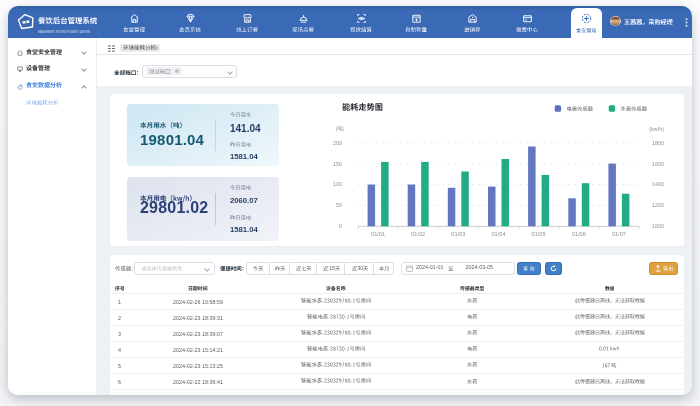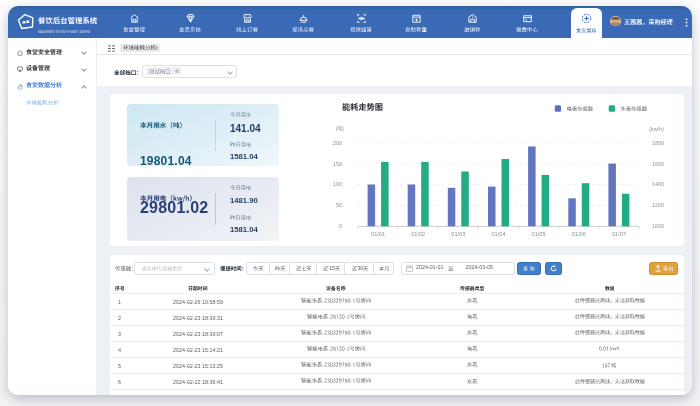--- a/index.html
+++ b/index.html
@@ -145,41 +145,41 @@
           <path d="M2.6 -0.5C2.9 -0.2 3.2 0.2 3.4 0.4L3.6 0.2C3.5 -0 3.2 -0.4 2.9 -0.7ZM1.7 -4.2L1.7 -0.8L2 -0.8L2 -3.9L3.2 -3.9L3.2 -0.8L3.5 -0.8L3.5 -4.2ZM4.7 -4.5L4.7 -0C4.7 0 4.6 0.1 4.6 0.1C4.5 0.1 4.2 0.1 4 0.1C4 0.2 4.1 0.3 4.1 0.4C4.5 0.4 4.7 0.4 4.8 0.3C5 0.3 5 0.2 5 -0L5 -4.5ZM3.9 -4L3.9 -0.8L4.3 -0.8L4.3 -4ZM2.4 -3.5L2.4 -1.6C2.4 -1 2.3 -0.3 1.4 0.2C1.5 0.2 1.6 0.4 1.6 0.4C2.6 -0.1 2.7 -0.9 2.7 -1.6L2.7 -3.5ZM0.4 -4.2C0.7 -4 1.1 -3.8 1.3 -3.6L1.6 -3.9C1.4 -4.1 1 -4.3 0.7 -4.5ZM0.2 -2.7C0.5 -2.6 0.9 -2.3 1.1 -2.2L1.3 -2.5C1.1 -2.6 0.7 -2.9 0.4 -3ZM0.3 0.1L0.7 0.4C0.9 -0.1 1.2 -0.8 1.4 -1.4L1 -1.6C0.8 -1 0.5 -0.3 0.3 0.1ZM6 -4.2C6.3 -3.9 6.7 -3.6 6.8 -3.4L7.1 -3.7C6.9 -3.9 6.6 -4.2 6.3 -4.4ZM9.6 -4.3C9.8 -4.1 10.1 -3.7 10.2 -3.5L10.5 -3.7C10.4 -3.9 10.1 -4.2 9.9 -4.5ZM5.7 -2.8L5.7 -2.5L6.4 -2.5L6.4 -0.5C6.4 -0.3 6.3 -0.1 6.2 -0.1C6.2 0 6.3 0.2 6.4 0.3C6.4 0.2 6.6 0.1 7.5 -0.5C7.5 -0.6 7.4 -0.8 7.4 -0.9L6.8 -0.5L6.8 -2.8ZM9 -4.5L9.1 -3.4L7.3 -3.4L7.3 -3L9.1 -3C9.2 -1 9.4 0.4 10.1 0.4C10.3 0.4 10.5 0.2 10.6 -0.7C10.5 -0.8 10.4 -0.9 10.3 -0.9C10.3 -0.4 10.2 -0.1 10.1 -0.1C9.8 -0.1 9.6 -1.4 9.5 -3L10.6 -3L10.6 -3.4L9.5 -3.4C9.4 -3.8 9.4 -4.1 9.4 -4.5ZM7.3 -0.3L7.5 0.1C7.9 -0.1 8.5 -0.3 9.1 -0.4L9 -0.8L8.4 -0.6L8.4 -1.9L8.9 -1.9L8.9 -2.2L7.4 -2.2L7.4 -1.9L8 -1.9L8 -0.5ZM15.4 -4.2C15.3 -3.8 15.1 -3.2 14.9 -2.9L15.2 -2.8C15.4 -3.1 15.6 -3.6 15.8 -4.1ZM12.9 -4.1C13.1 -3.7 13.3 -3.1 13.4 -2.8L13.8 -3C13.7 -3.3 13.5 -3.8 13.3 -4.2ZM11.8 -4.5L11.8 -3.4L11.1 -3.4L11.1 -3L11.8 -3C11.6 -2.3 11.3 -1.4 10.9 -0.9C11 -0.9 11.1 -0.7 11.2 -0.6C11.4 -0.9 11.7 -1.5 11.8 -2.2L11.8 0.4L12.2 0.4L12.2 -2.3C12.4 -2 12.6 -1.7 12.7 -1.5L12.9 -1.8C12.8 -2 12.4 -2.6 12.2 -2.8L12.2 -3L12.9 -3L12.9 -3.4L12.2 -3.4L12.2 -4.5ZM12.8 -0.3L12.8 0L15.3 0L15.3 0.4L15.7 0.4L15.7 -2.5L14.5 -2.5L14.5 -4.5L14.2 -4.5L14.2 -2.5L12.9 -2.5L12.9 -2.1L15.3 -2.1L15.3 -1.5L13 -1.5L13 -1.1L15.3 -1.1L15.3 -0.3ZM16.9 -4L16.9 0.3L17.3 0.3L17.3 -0.2L20.5 -0.2L20.5 0.3L20.9 0.3L20.9 -4ZM17.3 -0.6L17.3 -3.6L20.5 -3.6L20.5 -0.6Z" fill="#85888e"></path>
         </svg>
         <div style="position:absolute;left:77.5px;top:14.3px;width:4.2px;height:4.2px;border-radius:50%;background:#c0c3c9"></div>
         <div class="chev" style="left:131px;top:14.5px"></div>
       </div>
       <div class="card" style="left:13px;top:56px;width:574px;height:152px">
         <div style="position:absolute;left:17px;top:10px;width:152px;height:62px;border-radius:4px;background:linear-gradient(155deg,#cde7f2 0%,#e0eff7 55%,#eff7fb 100%)">
           <svg style="position:absolute;left:13.0px;top:18.2px;" width="46.2" height="6.9" viewBox="0 -5.7 46.2 6.9">
             <path d="M2.9 -3.5L2.9 -1.3L1.7 -1.3C2.1 -2 2.5 -2.7 2.8 -3.5ZM3.7 -3.5L3.7 -3.5C4 -2.7 4.4 -2 4.9 -1.3L3.7 -1.3ZM2.9 -5.6L2.9 -4.3L0.4 -4.3L0.4 -3.5L2 -3.5C1.6 -2.5 0.9 -1.6 0.2 -1C0.3 -0.9 0.6 -0.6 0.7 -0.4C1 -0.6 1.3 -0.8 1.5 -1.1L1.5 -0.5L2.9 -0.5L2.9 0.6L3.7 0.6L3.7 -0.5L5.1 -0.5L5.1 -1.1C5.3 -0.8 5.5 -0.6 5.8 -0.4C5.9 -0.6 6.2 -1 6.4 -1.1C5.6 -1.6 5 -2.5 4.6 -3.5L6.2 -3.5L6.2 -4.3L3.7 -4.3L3.7 -5.6ZM7.8 -5.3L7.8 -3.1C7.8 -2.1 7.7 -0.8 6.7 0C6.9 0.1 7.2 0.4 7.4 0.6C8 0.1 8.3 -0.6 8.5 -1.4L11.3 -1.4L11.3 -0.4C11.3 -0.3 11.3 -0.2 11.1 -0.2C10.9 -0.2 10.4 -0.2 9.9 -0.3C10.1 -0 10.2 0.3 10.3 0.6C10.9 0.6 11.4 0.6 11.7 0.4C12 0.3 12.2 0.1 12.2 -0.4L12.2 -5.3ZM8.7 -4.5L11.3 -4.5L11.3 -3.7L8.7 -3.7ZM8.7 -3L11.3 -3L11.3 -2.2L8.6 -2.2C8.6 -2.4 8.6 -2.7 8.7 -3ZM14.1 -5.2L14.1 -2.8C14.1 -1.9 14.1 -0.7 13.4 0.1C13.5 0.2 13.9 0.5 14 0.6C14.5 0.1 14.7 -0.6 14.8 -1.3L16.2 -1.3L16.2 0.5L17 0.5L17 -1.3L18.4 -1.3L18.4 -0.3C18.4 -0.2 18.3 -0.2 18.2 -0.2C18.1 -0.2 17.6 -0.2 17.3 -0.2C17.4 0 17.5 0.3 17.5 0.6C18.1 0.6 18.5 0.5 18.8 0.4C19.1 0.3 19.2 0.1 19.2 -0.3L19.2 -5.2ZM14.9 -4.4L16.2 -4.4L16.2 -3.6L14.9 -3.6ZM18.4 -4.4L18.4 -3.6L17 -3.6L17 -4.4ZM14.9 -2.9L16.2 -2.9L16.2 -2.1L14.9 -2.1C14.9 -2.3 14.9 -2.6 14.9 -2.8ZM18.4 -2.9L18.4 -2.1L17 -2.1L17 -2.9ZM20.2 -4L20.2 -3.2L21.6 -3.2C21.3 -2 20.7 -1.1 19.9 -0.6C20.1 -0.5 20.5 -0.2 20.6 0C21.5 -0.7 22.2 -2 22.5 -3.8L22 -4L21.9 -4ZM25.1 -4.4C24.8 -4 24.3 -3.5 23.9 -3.1C23.8 -3.4 23.6 -3.7 23.5 -4L23.5 -5.6L22.7 -5.6L22.7 -0.4C22.7 -0.3 22.7 -0.3 22.6 -0.3C22.4 -0.3 22.1 -0.3 21.7 -0.3C21.8 -0 22 0.4 22 0.6C22.5 0.6 22.9 0.6 23.2 0.4C23.5 0.3 23.5 0 23.5 -0.4L23.5 -2.3C24.1 -1.3 24.8 -0.5 25.7 -0C25.8 -0.3 26.1 -0.6 26.3 -0.8C25.5 -1.1 24.8 -1.7 24.3 -2.5C24.7 -2.9 25.3 -3.4 25.8 -3.9ZM30.8 -2.5C30.8 -1.1 31.4 -0 32.1 0.7L32.7 0.4C32 -0.3 31.5 -1.2 31.5 -2.5C31.5 -3.8 32 -4.7 32.7 -5.4L32.1 -5.7C31.4 -5 30.8 -3.9 30.8 -2.5ZM35.6 -3.7L35.6 -1.2L37 -1.2L37 -0.5C37 0.1 37 0.3 37.2 0.4C37.4 0.5 37.6 0.5 37.8 0.5C38 0.5 38.3 0.5 38.4 0.5C38.6 0.5 38.8 0.5 38.9 0.5C39.1 0.4 39.2 0.3 39.3 0.2C39.4 0 39.4 -0.3 39.4 -0.5C39.2 -0.6 38.9 -0.8 38.7 -0.9C38.7 -0.6 38.7 -0.4 38.7 -0.3C38.6 -0.3 38.6 -0.2 38.6 -0.2C38.5 -0.2 38.4 -0.2 38.4 -0.2C38.3 -0.2 38.1 -0.2 38 -0.2C37.9 -0.2 37.9 -0.2 37.8 -0.2C37.8 -0.3 37.8 -0.3 37.8 -0.5L37.8 -1.2L38.3 -1.2L38.3 -0.9L39.1 -0.9L39.1 -3.7L38.3 -3.7L38.3 -1.9L37.8 -1.9L37.8 -4.1L39.4 -4.1L39.4 -4.8L37.8 -4.8L37.8 -5.6L37 -5.6L37 -4.8L35.5 -4.8L35.5 -4.1L37 -4.1L37 -1.9L36.4 -1.9L36.4 -3.7ZM33.4 -5L33.4 -0.6L34.1 -0.6L34.1 -1.1L35.3 -1.1L35.3 -5ZM34.1 -4.3L34.6 -4.3L34.6 -1.9L34.1 -1.9ZM41.8 -2.5C41.8 -3.9 41.2 -5 40.5 -5.7L39.9 -5.4C40.6 -4.7 41.1 -3.8 41.1 -2.5C41.1 -1.2 40.6 -0.3 39.9 0.4L40.5 0.7C41.2 -0 41.8 -1.1 41.8 -2.5Z" fill="#1c5a75"></path>
           </svg>
-          <div class="num" style="left:13px;top:51px;font-size:12px;color:#155a73;letter-spacing:.2px">19801.04</div>
+          <div class="num" style="left:13px;top:28px;font-size:15px;color:#155a73;letter-spacing:.2px">19801.04</div>
           <div style="position:absolute;left:88px;top:16px;width:1px;height:31px;background:rgba(140,170,190,.35)"></div>
           <svg style="position:absolute;left:103.0px;top:8.0px;" width="21.2" height="5.5" viewBox="0 -4.6 21.2 5.5">
             <path d="M2.1 -2.8C2.4 -2.6 2.9 -2.2 3.1 -1.9L3.4 -2.2C3.1 -2.5 2.7 -2.8 2.3 -3.1ZM0.9 -1.8L0.9 -1.4L3.8 -1.4C3.4 -0.9 2.9 -0.3 2.4 0.3L2.9 0.4C3.4 -0.2 4.1 -1.1 4.6 -1.7L4.2 -1.9L4.2 -1.8ZM2.6 -4.5C2.1 -3.7 1.1 -2.9 0.2 -2.5C0.3 -2.4 0.4 -2.3 0.5 -2.2C1.3 -2.6 2.1 -3.2 2.7 -3.9C3.2 -3.2 4.1 -2.5 4.8 -2.2C4.9 -2.3 5 -2.5 5.1 -2.6C4.4 -2.9 3.4 -3.5 2.9 -4.2L3 -4.3ZM6.6 -1.9L9.3 -1.9L9.3 -0.4L6.6 -0.4ZM6.6 -2.3L6.6 -3.7L9.3 -3.7L9.3 -2.3ZM6.2 -4.1L6.2 0.4L6.6 0.4L6.6 0L9.3 0L9.3 0.3L9.7 0.3L9.7 -4.1ZM11.4 -4.1L11.4 -2.2C11.4 -1.4 11.4 -0.5 10.8 0.2C10.9 0.2 11 0.4 11.1 0.5C11.5 0 11.7 -0.6 11.7 -1.2L13.1 -1.2L13.1 0.4L13.5 0.4L13.5 -1.2L14.9 -1.2L14.9 -0.1C14.9 -0 14.9 0 14.8 0C14.7 0 14.3 0 13.9 0C14 0.1 14.1 0.3 14.1 0.4C14.6 0.4 14.9 0.4 15.1 0.3C15.2 0.3 15.3 0.1 15.3 -0.1L15.3 -4.1ZM11.8 -3.7L13.1 -3.7L13.1 -2.8L11.8 -2.8ZM14.9 -3.7L14.9 -2.8L13.5 -2.8L13.5 -3.7ZM11.8 -2.5L13.1 -2.5L13.1 -1.6L11.8 -1.6C11.8 -1.8 11.8 -2 11.8 -2.2ZM14.9 -2.5L14.9 -1.6L13.5 -1.6L13.5 -2.5ZM16.3 -3.1L16.3 -2.7L17.6 -2.7C17.3 -1.6 16.8 -0.8 16.1 -0.4C16.2 -0.3 16.4 -0.2 16.4 -0.1C17.2 -0.6 17.8 -1.6 18.1 -3L17.8 -3.1L17.7 -3.1ZM20.2 -3.5C20 -3.1 19.6 -2.6 19.2 -2.3C19 -2.6 18.9 -2.9 18.8 -3.2L18.8 -4.4L18.3 -4.4L18.3 -0.1C18.3 -0 18.3 -0 18.2 0C18.1 0 17.9 0 17.6 -0C17.6 0.1 17.7 0.3 17.7 0.4C18.1 0.4 18.4 0.4 18.5 0.3C18.7 0.3 18.8 0.1 18.8 -0.1L18.8 -2.4C19.3 -1.4 19.9 -0.6 20.8 -0.1C20.8 -0.2 21 -0.4 21.1 -0.5C20.4 -0.8 19.8 -1.3 19.4 -2C19.8 -2.3 20.2 -2.8 20.6 -3.2Z" fill="#6d8b9e"></path>
           </svg>
           <div class="num" style="left:103px;top:19.8px;font-size:10px;color:#1e3a5c">141.04</div>
           <svg style="position:absolute;left:103.0px;top:37.8px;" width="21.2" height="5.5" viewBox="0 -4.6 21.2 5.5">
             <path d="M2.8 -4.5C2.6 -3.7 2.3 -3 2 -2.5C2.1 -2.5 2.2 -2.3 2.3 -2.3C2.5 -2.5 2.7 -2.9 2.8 -3.2L3.1 -3.2L3.1 0.4L3.5 0.4L3.5 -0.9L5 -0.9L5 -1.3L3.5 -1.3L3.5 -2.1L5 -2.1L5 -2.5L3.5 -2.5L3.5 -3.2L5.1 -3.2L5.1 -3.6L3 -3.6C3.1 -3.8 3.1 -4.1 3.2 -4.4ZM1.6 -2.2L1.6 -0.9L0.8 -0.9L0.8 -2.2ZM1.6 -2.5L0.8 -2.5L0.8 -3.7L1.6 -3.7ZM0.4 -4L0.4 -0.2L0.8 -0.2L0.8 -0.6L2 -0.6L2 -4ZM6.6 -1.9L9.3 -1.9L9.3 -0.4L6.6 -0.4ZM6.6 -2.3L6.6 -3.7L9.3 -3.7L9.3 -2.3ZM6.2 -4.1L6.2 0.4L6.6 0.4L6.6 0L9.3 0L9.3 0.3L9.7 0.3L9.7 -4.1ZM11.4 -4.1L11.4 -2.2C11.4 -1.4 11.4 -0.5 10.8 0.2C10.9 0.2 11 0.4 11.1 0.5C11.5 0 11.7 -0.6 11.7 -1.2L13.1 -1.2L13.1 0.4L13.5 0.4L13.5 -1.2L14.9 -1.2L14.9 -0.1C14.9 -0 14.9 0 14.8 0C14.7 0 14.3 0 13.9 0C14 0.1 14.1 0.3 14.1 0.4C14.6 0.4 14.9 0.4 15.1 0.3C15.2 0.3 15.3 0.1 15.3 -0.1L15.3 -4.1ZM11.8 -3.7L13.1 -3.7L13.1 -2.8L11.8 -2.8ZM14.9 -3.7L14.9 -2.8L13.5 -2.8L13.5 -3.7ZM11.8 -2.5L13.1 -2.5L13.1 -1.6L11.8 -1.6C11.8 -1.8 11.8 -2 11.8 -2.2ZM14.9 -2.5L14.9 -1.6L13.5 -1.6L13.5 -2.5ZM18.3 -2.2L18.3 -1.4L17 -1.4L17 -2.2ZM18.7 -2.2L20.1 -2.2L20.1 -1.4L18.7 -1.4ZM18.3 -2.5L17 -2.5L17 -3.3L18.3 -3.3ZM18.7 -2.5L18.7 -3.3L20.1 -3.3L20.1 -2.5ZM16.6 -3.7L16.6 -0.7L17 -0.7L17 -1L18.3 -1L18.3 -0.5C18.3 0.2 18.5 0.3 19.1 0.3C19.2 0.3 20.1 0.3 20.2 0.3C20.8 0.3 20.9 0.1 21 -0.8C20.9 -0.8 20.7 -0.9 20.6 -0.9C20.6 -0.2 20.5 -0.1 20.2 -0.1C20 -0.1 19.2 -0.1 19.1 -0.1C18.8 -0.1 18.7 -0.1 18.7 -0.4L18.7 -1L20.5 -1L20.5 -3.7L18.7 -3.7L18.7 -4.4L18.3 -4.4L18.3 -3.7Z" fill="#6d8b9e"></path>
           </svg>
           <div class="num" style="left:103px;top:48.7px;font-size:7.7px;color:#1e3a5c">1581.04</div>
         </div>
         <div style="position:absolute;left:17px;top:83px;width:152px;height:64px;border-radius:4px;background:linear-gradient(155deg,#dde2ee 0%,#e8ebf3 55%,#f1f3f8 100%)">
           <svg style="position:absolute;left:13.0px;top:18.4px;" width="56.1" height="6.9" viewBox="0 -5.7 56.1 6.9">
             <path d="M2.9 -3.5L2.9 -1.3L1.7 -1.3C2.1 -2 2.5 -2.7 2.8 -3.5ZM3.7 -3.5L3.7 -3.5C4 -2.7 4.4 -2 4.9 -1.3L3.7 -1.3ZM2.9 -5.6L2.9 -4.3L0.4 -4.3L0.4 -3.5L2 -3.5C1.6 -2.5 0.9 -1.6 0.2 -1C0.3 -0.9 0.6 -0.6 0.7 -0.4C1 -0.6 1.3 -0.8 1.5 -1.1L1.5 -0.5L2.9 -0.5L2.9 0.6L3.7 0.6L3.7 -0.5L5.1 -0.5L5.1 -1.1C5.3 -0.8 5.5 -0.6 5.8 -0.4C5.9 -0.6 6.2 -1 6.4 -1.1C5.6 -1.6 5 -2.5 4.6 -3.5L6.2 -3.5L6.2 -4.3L3.7 -4.3L3.7 -5.6ZM7.8 -5.3L7.8 -3.1C7.8 -2.1 7.7 -0.8 6.7 0C6.9 0.1 7.2 0.4 7.4 0.6C8 0.1 8.3 -0.6 8.5 -1.4L11.3 -1.4L11.3 -0.4C11.3 -0.3 11.3 -0.2 11.1 -0.2C10.9 -0.2 10.4 -0.2 9.9 -0.3C10.1 -0 10.2 0.3 10.3 0.6C10.9 0.6 11.4 0.6 11.7 0.4C12 0.3 12.2 0.1 12.2 -0.4L12.2 -5.3ZM8.7 -4.5L11.3 -4.5L11.3 -3.7L8.7 -3.7ZM8.7 -3L11.3 -3L11.3 -2.2L8.6 -2.2C8.6 -2.4 8.6 -2.7 8.7 -3ZM14.1 -5.2L14.1 -2.8C14.1 -1.9 14.1 -0.7 13.4 0.1C13.5 0.2 13.9 0.5 14 0.6C14.5 0.1 14.7 -0.6 14.8 -1.3L16.2 -1.3L16.2 0.5L17 0.5L17 -1.3L18.4 -1.3L18.4 -0.3C18.4 -0.2 18.3 -0.2 18.2 -0.2C18.1 -0.2 17.6 -0.2 17.3 -0.2C17.4 0 17.5 0.3 17.5 0.6C18.1 0.6 18.5 0.5 18.8 0.4C19.1 0.3 19.2 0.1 19.2 -0.3L19.2 -5.2ZM14.9 -4.4L16.2 -4.4L16.2 -3.6L14.9 -3.6ZM18.4 -4.4L18.4 -3.6L17 -3.6L17 -4.4ZM14.9 -2.9L16.2 -2.9L16.2 -2.1L14.9 -2.1C14.9 -2.3 14.9 -2.6 14.9 -2.8ZM18.4 -2.9L18.4 -2.1L17 -2.1L17 -2.9ZM22.6 -2.5L22.6 -1.9L21.4 -1.9L21.4 -2.5ZM23.5 -2.5L24.8 -2.5L24.8 -1.9L23.5 -1.9ZM22.6 -3.2L21.4 -3.2L21.4 -3.9L22.6 -3.9ZM23.5 -3.2L23.5 -3.9L24.8 -3.9L24.8 -3.2ZM20.5 -4.7L20.5 -0.7L21.4 -0.7L21.4 -1.1L22.6 -1.1L22.6 -0.8C22.6 0.2 22.9 0.5 23.8 0.5C24 0.5 24.8 0.5 25.1 0.5C25.9 0.5 26.1 0.1 26.2 -0.9C26 -1 25.8 -1.1 25.6 -1.2L25.6 -4.7L23.5 -4.7L23.5 -5.6L22.6 -5.6L22.6 -4.7ZM25.4 -1.1C25.4 -0.5 25.3 -0.3 25 -0.3C24.8 -0.3 24.1 -0.3 23.9 -0.3C23.5 -0.3 23.5 -0.3 23.5 -0.8L23.5 -1.1ZM30.8 -2.5C30.8 -1.1 31.4 -0 32.1 0.7L32.7 0.4C32 -0.3 31.5 -1.2 31.5 -2.5C31.5 -3.8 32 -4.7 32.7 -5.4L32.1 -5.7C31.4 -5 30.8 -3.9 30.8 -2.5ZM33.5 0L34.5 0L34.5 -0.9L35 -1.5L35.9 0L36.9 0L35.6 -2.2L36.8 -3.7L35.8 -3.7L34.5 -2.1L34.5 -2.1L34.5 -5.3L33.5 -5.3ZM38.1 0L39.2 0L39.6 -1.6C39.7 -2 39.7 -2.3 39.8 -2.7L39.8 -2.7C39.9 -2.3 40 -2 40.1 -1.6L40.4 0L41.6 0L42.5 -3.7L41.6 -3.7L41.2 -1.9C41.1 -1.5 41.1 -1.2 41 -0.8L41 -0.8C40.9 -1.2 40.8 -1.5 40.7 -1.9L40.3 -3.7L39.4 -3.7L39 -1.9C38.9 -1.5 38.8 -1.2 38.7 -0.8L38.7 -0.8C38.7 -1.2 38.6 -1.5 38.5 -1.9L38.1 -3.7L37.2 -3.7ZM42.8 1.2L43.4 1.2L45.1 -5.3L44.4 -5.3ZM45.8 0L46.7 0L46.7 -2.5C47 -2.8 47.2 -3 47.5 -3C47.9 -3 48 -2.8 48 -2.2L48 0L49 0L49 -2.3C49 -3.2 48.6 -3.8 47.8 -3.8C47.3 -3.8 47 -3.5 46.7 -3.2L46.7 -3.9L46.7 -5.3L45.8 -5.3ZM51.7 -2.5C51.7 -3.9 51.1 -5 50.4 -5.7L49.8 -5.4C50.4 -4.7 50.9 -3.8 50.9 -2.5C50.9 -1.2 50.4 -0.3 49.8 0.4L50.4 0.7C51.1 -0 51.7 -1.1 51.7 -2.5Z" fill="#2c4377"></path>
           </svg>
           <div class="num" style="left:13px;top:23px;font-size:16px;color:#2b4076;letter-spacing:.2px">29801.02</div>
           <div style="position:absolute;left:88px;top:16px;width:1px;height:32px;background:rgba(120,130,160,.35)"></div>
           <svg style="position:absolute;left:103.0px;top:8.4px;" width="21.2" height="5.5" viewBox="0 -4.6 21.2 5.5">
             <path d="M2.1 -2.8C2.4 -2.6 2.9 -2.2 3.1 -1.9L3.4 -2.2C3.1 -2.5 2.7 -2.8 2.3 -3.1ZM0.9 -1.8L0.9 -1.4L3.8 -1.4C3.4 -0.9 2.9 -0.3 2.4 0.3L2.9 0.4C3.4 -0.2 4.1 -1.1 4.6 -1.7L4.2 -1.9L4.2 -1.8ZM2.6 -4.5C2.1 -3.7 1.1 -2.9 0.2 -2.5C0.3 -2.4 0.4 -2.3 0.5 -2.2C1.3 -2.6 2.1 -3.2 2.7 -3.9C3.2 -3.2 4.1 -2.5 4.8 -2.2C4.9 -2.3 5 -2.5 5.1 -2.6C4.4 -2.9 3.4 -3.5 2.9 -4.2L3 -4.3ZM6.6 -1.9L9.3 -1.9L9.3 -0.4L6.6 -0.4ZM6.6 -2.3L6.6 -3.7L9.3 -3.7L9.3 -2.3ZM6.2 -4.1L6.2 0.4L6.6 0.4L6.6 0L9.3 0L9.3 0.3L9.7 0.3L9.7 -4.1ZM11.4 -4.1L11.4 -2.2C11.4 -1.4 11.4 -0.5 10.8 0.2C10.9 0.2 11 0.4 11.1 0.5C11.5 0 11.7 -0.6 11.7 -1.2L13.1 -1.2L13.1 0.4L13.5 0.4L13.5 -1.2L14.9 -1.2L14.9 -0.1C14.9 -0 14.9 0 14.8 0C14.7 0 14.3 0 13.9 0C14 0.1 14.1 0.3 14.1 0.4C14.6 0.4 14.9 0.4 15.1 0.3C15.2 0.3 15.3 0.1 15.3 -0.1L15.3 -4.1ZM11.8 -3.7L13.1 -3.7L13.1 -2.8L11.8 -2.8ZM14.9 -3.7L14.9 -2.8L13.5 -2.8L13.5 -3.7ZM11.8 -2.5L13.1 -2.5L13.1 -1.6L11.8 -1.6C11.8 -1.8 11.8 -2 11.8 -2.2ZM14.9 -2.5L14.9 -1.6L13.5 -1.6L13.5 -2.5ZM18.3 -2.2L18.3 -1.4L17 -1.4L17 -2.2ZM18.7 -2.2L20.1 -2.2L20.1 -1.4L18.7 -1.4ZM18.3 -2.5L17 -2.5L17 -3.3L18.3 -3.3ZM18.7 -2.5L18.7 -3.3L20.1 -3.3L20.1 -2.5ZM16.6 -3.7L16.6 -0.7L17 -0.7L17 -1L18.3 -1L18.3 -0.5C18.3 0.2 18.5 0.3 19.1 0.3C19.2 0.3 20.1 0.3 20.2 0.3C20.8 0.3 20.9 0.1 21 -0.8C20.9 -0.8 20.7 -0.9 20.6 -0.9C20.6 -0.2 20.5 -0.1 20.2 -0.1C20 -0.1 19.2 -0.1 19.1 -0.1C18.8 -0.1 18.7 -0.1 18.7 -0.4L18.7 -1L20.5 -1L20.5 -3.7L18.7 -3.7L18.7 -4.4L18.3 -4.4L18.3 -3.7Z" fill="#70809c"></path>
           </svg>
-          <div class="num" style="left:103px;top:20.2px;font-size:7.7px;color:#1e3a5c">1481.90</div>
+          <div class="num" style="left:103px;top:20.2px;font-size:7.7px;color:#1e3a5c">2060.07</div>
           <svg style="position:absolute;left:103.0px;top:38.2px;" width="21.2" height="5.5" viewBox="0 -4.6 21.2 5.5">
             <path d="M2.8 -4.5C2.6 -3.7 2.3 -3 2 -2.5C2.1 -2.5 2.2 -2.3 2.3 -2.3C2.5 -2.5 2.7 -2.9 2.8 -3.2L3.1 -3.2L3.1 0.4L3.5 0.4L3.5 -0.9L5 -0.9L5 -1.3L3.5 -1.3L3.5 -2.1L5 -2.1L5 -2.5L3.5 -2.5L3.5 -3.2L5.1 -3.2L5.1 -3.6L3 -3.6C3.1 -3.8 3.1 -4.1 3.2 -4.4ZM1.6 -2.2L1.6 -0.9L0.8 -0.9L0.8 -2.2ZM1.6 -2.5L0.8 -2.5L0.8 -3.7L1.6 -3.7ZM0.4 -4L0.4 -0.2L0.8 -0.2L0.8 -0.6L2 -0.6L2 -4ZM6.6 -1.9L9.3 -1.9L9.3 -0.4L6.6 -0.4ZM6.6 -2.3L6.6 -3.7L9.3 -3.7L9.3 -2.3ZM6.2 -4.1L6.2 0.4L6.6 0.4L6.6 0L9.3 0L9.3 0.3L9.7 0.3L9.7 -4.1ZM11.4 -4.1L11.4 -2.2C11.4 -1.4 11.4 -0.5 10.8 0.2C10.9 0.2 11 0.4 11.1 0.5C11.5 0 11.7 -0.6 11.7 -1.2L13.1 -1.2L13.1 0.4L13.5 0.4L13.5 -1.2L14.9 -1.2L14.9 -0.1C14.9 -0 14.9 0 14.8 0C14.7 0 14.3 0 13.9 0C14 0.1 14.1 0.3 14.1 0.4C14.6 0.4 14.9 0.4 15.1 0.3C15.2 0.3 15.3 0.1 15.3 -0.1L15.3 -4.1ZM11.8 -3.7L13.1 -3.7L13.1 -2.8L11.8 -2.8ZM14.9 -3.7L14.9 -2.8L13.5 -2.8L13.5 -3.7ZM11.8 -2.5L13.1 -2.5L13.1 -1.6L11.8 -1.6C11.8 -1.8 11.8 -2 11.8 -2.2ZM14.9 -2.5L14.9 -1.6L13.5 -1.6L13.5 -2.5ZM18.3 -2.2L18.3 -1.4L17 -1.4L17 -2.2ZM18.7 -2.2L20.1 -2.2L20.1 -1.4L18.7 -1.4ZM18.3 -2.5L17 -2.5L17 -3.3L18.3 -3.3ZM18.7 -2.5L18.7 -3.3L20.1 -3.3L20.1 -2.5ZM16.6 -3.7L16.6 -0.7L17 -0.7L17 -1L18.3 -1L18.3 -0.5C18.3 0.2 18.5 0.3 19.1 0.3C19.2 0.3 20.1 0.3 20.2 0.3C20.8 0.3 20.9 0.1 21 -0.8C20.9 -0.8 20.7 -0.9 20.6 -0.9C20.6 -0.2 20.5 -0.1 20.2 -0.1C20 -0.1 19.2 -0.1 19.1 -0.1C18.8 -0.1 18.7 -0.1 18.7 -0.4L18.7 -1L20.5 -1L20.5 -3.7L18.7 -3.7L18.7 -4.4L18.3 -4.4L18.3 -3.7Z" fill="#70809c"></path>
           </svg>
           <div class="num" style="left:103px;top:49.1px;font-size:7.7px;color:#1e3a5c">1581.04</div>
         </div>
         <svg style="position:absolute;left:218px;top:3px" width="356" height="148" viewBox="0 0 356 148">
           <g transform="translate(14.0,13.0)">
             <path d="M2.9 -3.2L2.9 -2.8L1.6 -2.8L1.6 -3.2ZM0.7 -4L0.7 0.7L1.6 0.7L1.6 -0.8L2.9 -0.8L2.9 -0.3C2.9 -0.2 2.8 -0.2 2.7 -0.2C2.6 -0.1 2.3 -0.1 2 -0.2C2.1 0.1 2.3 0.5 2.3 0.7C2.8 0.7 3.2 0.7 3.5 0.5C3.8 0.4 3.8 0.2 3.8 -0.3L3.8 -4ZM1.6 -2L2.9 -2L2.9 -1.6L1.6 -1.6ZM7 -6.5C6.6 -6.2 6 -6 5.5 -5.8L5.5 -6.9L4.5 -6.9L4.5 -4.5C4.5 -3.6 4.7 -3.3 5.7 -3.3C5.9 -3.3 6.6 -3.3 6.8 -3.3C7.6 -3.3 7.8 -3.6 7.9 -4.6C7.7 -4.7 7.3 -4.8 7.1 -5C7 -4.3 7 -4.1 6.7 -4.1C6.5 -4.1 5.9 -4.1 5.8 -4.1C5.5 -4.1 5.5 -4.2 5.5 -4.5L5.5 -5C6.2 -5.2 6.9 -5.4 7.6 -5.7ZM7 -2.8C6.6 -2.5 6.1 -2.2 5.5 -2L5.5 -3.1L4.5 -3.1L4.5 -0.5C4.5 0.4 4.7 0.7 5.7 0.7C5.9 0.7 6.7 0.7 6.9 0.7C7.6 0.7 7.9 0.4 8 -0.8C7.7 -0.9 7.3 -1 7.1 -1.2C7.1 -0.3 7.1 -0.2 6.8 -0.2C6.6 -0.2 6 -0.2 5.8 -0.2C5.5 -0.2 5.5 -0.2 5.5 -0.5L5.5 -1.2C6.2 -1.4 7 -1.7 7.7 -2ZM0.7 -4.4C0.9 -4.5 1.3 -4.5 3.2 -4.7C3.3 -4.6 3.3 -4.4 3.4 -4.3L4.3 -4.6C4.1 -5.2 3.7 -5.9 3.3 -6.5L2.5 -6.1C2.6 -5.9 2.8 -5.7 2.9 -5.4L1.7 -5.4C2 -5.8 2.3 -6.2 2.6 -6.7L1.5 -7C1.3 -6.4 0.9 -5.8 0.8 -5.6C0.6 -5.5 0.5 -5.3 0.4 -5.3C0.5 -5.1 0.7 -4.6 0.7 -4.4ZM9.8 -7L9.8 -6.1L8.6 -6.1L8.6 -5.3L9.8 -5.3L9.8 -4.8L8.8 -4.8L8.8 -4L9.8 -4L9.8 -3.4L8.5 -3.4L8.5 -2.6L9.6 -2.6C9.3 -2 8.8 -1.4 8.4 -1.1C8.5 -0.8 8.7 -0.4 8.8 -0.2C9.2 -0.5 9.5 -1 9.8 -1.5L9.8 0.7L10.7 0.7L10.7 -1.5C10.9 -1.2 11.2 -0.9 11.3 -0.6L11.9 -1.4C11.8 -1.6 11.2 -2.2 10.9 -2.6L11.9 -2.6L11.9 -3.4L10.7 -3.4L10.7 -4L11.5 -4L11.5 -4.8L10.7 -4.8L10.7 -5.3L11.7 -5.3L11.7 -6.1L10.7 -6.1L10.7 -7ZM14.9 -7C14.2 -6.5 13 -6 11.8 -5.8C12 -5.6 12.1 -5.2 12.2 -5C12.5 -5.1 12.9 -5.2 13.3 -5.3L13.3 -4.4L12 -4.2L12.2 -3.3L13.3 -3.5L13.3 -2.6L11.8 -2.4L12 -1.5L13.3 -1.7L13.3 -0.6C13.3 0.3 13.5 0.6 14.3 0.6C14.5 0.6 15 0.6 15.2 0.6C15.9 0.6 16.1 0.2 16.2 -1C16 -1 15.6 -1.2 15.4 -1.4C15.3 -0.4 15.3 -0.2 15.1 -0.2C15 -0.2 14.6 -0.2 14.5 -0.2C14.2 -0.2 14.2 -0.3 14.2 -0.6L14.2 -1.8L16.2 -2.1L16 -3L14.2 -2.7L14.2 -3.6L15.9 -3.9L15.7 -4.8L14.2 -4.5L14.2 -5.6C14.8 -5.8 15.3 -6.1 15.7 -6.3ZM18 -3.2C17.9 -2 17.5 -0.6 16.6 0.1C16.8 0.2 17.1 0.5 17.3 0.7C17.8 0.3 18.2 -0.2 18.4 -0.9C19.3 0.4 20.6 0.6 22.2 0.6L24 0.6C24.1 0.4 24.2 -0.1 24.4 -0.3C23.9 -0.3 22.7 -0.3 22.3 -0.3C21.8 -0.3 21.4 -0.3 21 -0.4L21 -1.6L23.6 -1.6L23.6 -2.5L21 -2.5L21 -3.5L24.2 -3.5L24.2 -4.4L21 -4.4L21 -5.2L23.5 -5.2L23.5 -6.1L21 -6.1L21 -7L20 -7L20 -6.1L17.6 -6.1L17.6 -5.2L20 -5.2L20 -4.4L16.9 -4.4L16.9 -3.5L20 -3.5L20 -0.7C19.5 -1 19.1 -1.4 18.8 -2C18.9 -2.3 19 -2.7 19 -3.1ZM27.9 -2.9L27.8 -2.4L25.3 -2.4L25.3 -1.5L27.5 -1.5C27.1 -0.9 26.4 -0.4 24.9 -0.1C25.1 0.1 25.3 0.5 25.4 0.8C27.4 0.3 28.2 -0.5 28.6 -1.5L30.7 -1.5C30.6 -0.7 30.5 -0.4 30.4 -0.2C30.3 -0.2 30.2 -0.2 30 -0.2C29.8 -0.2 29.2 -0.2 28.7 -0.2C28.9 0 29 0.4 29.1 0.7C29.6 0.7 30.1 0.7 30.4 0.7C30.7 0.7 31 0.6 31.2 0.4C31.5 0.1 31.6 -0.5 31.7 -2C31.8 -2.1 31.8 -2.4 31.8 -2.4L28.8 -2.4L28.9 -2.9L28.5 -2.9C28.9 -3.1 29.2 -3.3 29.4 -3.6C29.7 -3.4 30 -3.2 30.2 -3.1L30.7 -3.8C30.5 -4 30.1 -4.2 29.8 -4.4C29.9 -4.7 29.9 -5.1 30 -5.4L30.7 -5.4C30.7 -3.8 30.8 -2.8 31.7 -2.8C32.3 -2.8 32.5 -3.1 32.6 -4C32.4 -4 32.1 -4.2 31.9 -4.3C31.9 -3.9 31.8 -3.6 31.7 -3.6C31.5 -3.6 31.5 -4.6 31.6 -6.2L30.7 -6.2L30.1 -6.2L30.1 -7L29.2 -7L29.2 -6.2L28.2 -6.2L28.2 -5.4L29.1 -5.4C29.1 -5.2 29 -5.1 29 -4.9L28.5 -5.2L28 -4.5L28 -5.1L27 -5L27 -5.4L28 -5.4L28 -6.2L27 -6.2L27 -7L26.1 -7L26.1 -6.2L25.1 -6.2L25.1 -5.4L26.1 -5.4L26.1 -4.8L24.9 -4.7L25.1 -3.8L26.1 -4L26.1 -3.6C26.1 -3.5 26.1 -3.5 26 -3.5C25.9 -3.5 25.5 -3.5 25.2 -3.5C25.3 -3.3 25.4 -2.9 25.5 -2.7C26 -2.7 26.4 -2.7 26.7 -2.8C27 -3 27 -3.2 27 -3.6L27 -4.1L28 -4.2L28 -4.5L28.6 -4.1C28.4 -3.9 28.2 -3.6 27.8 -3.4C27.9 -3.3 28.1 -3.1 28.2 -2.9ZM33.4 -6.7L33.4 0.7L34.3 0.7L34.3 0.4L39.4 0.4L39.4 0.7L40.4 0.7L40.4 -6.7ZM35 -1.1C36.1 -1 37.4 -0.7 38.3 -0.4L34.3 -0.4L34.3 -2.9C34.5 -2.7 34.6 -2.4 34.7 -2.2C35.1 -2.3 35.6 -2.4 36 -2.6L35.7 -2.2C36.4 -2 37.3 -1.8 37.8 -1.5L38.2 -2.1C37.7 -2.3 36.9 -2.6 36.3 -2.7C36.5 -2.8 36.7 -2.9 36.9 -3C37.6 -2.7 38.3 -2.5 39 -2.3C39.1 -2.5 39.3 -2.7 39.4 -2.9L39.4 -0.4L38.4 -0.4L38.8 -1.1C37.9 -1.4 36.5 -1.7 35.4 -1.8ZM36.1 -5.8C35.7 -5.2 35 -4.6 34.4 -4.2C34.6 -4.1 34.9 -3.8 35 -3.6C35.2 -3.7 35.3 -3.9 35.5 -4C35.7 -3.8 35.9 -3.7 36.1 -3.5C35.5 -3.3 34.9 -3.1 34.3 -3L34.3 -5.8ZM36.2 -5.8L39.4 -5.8L39.4 -3.1C38.9 -3.2 38.3 -3.3 37.8 -3.5C38.3 -3.9 38.8 -4.3 39.1 -4.9L38.6 -5.2L38.5 -5.1L36.7 -5.1C36.8 -5.3 36.9 -5.4 36.9 -5.5ZM36.9 -3.9C36.6 -4.1 36.4 -4.2 36.1 -4.4L37.7 -4.4C37.5 -4.2 37.2 -4.1 36.9 -3.9Z" fill="#2b2f36"></path>
           </g>
           <rect x="226.7" y="8.3" width="6.4" height="6.4" rx="1.5" fill="#5f6fbe"></rect>

